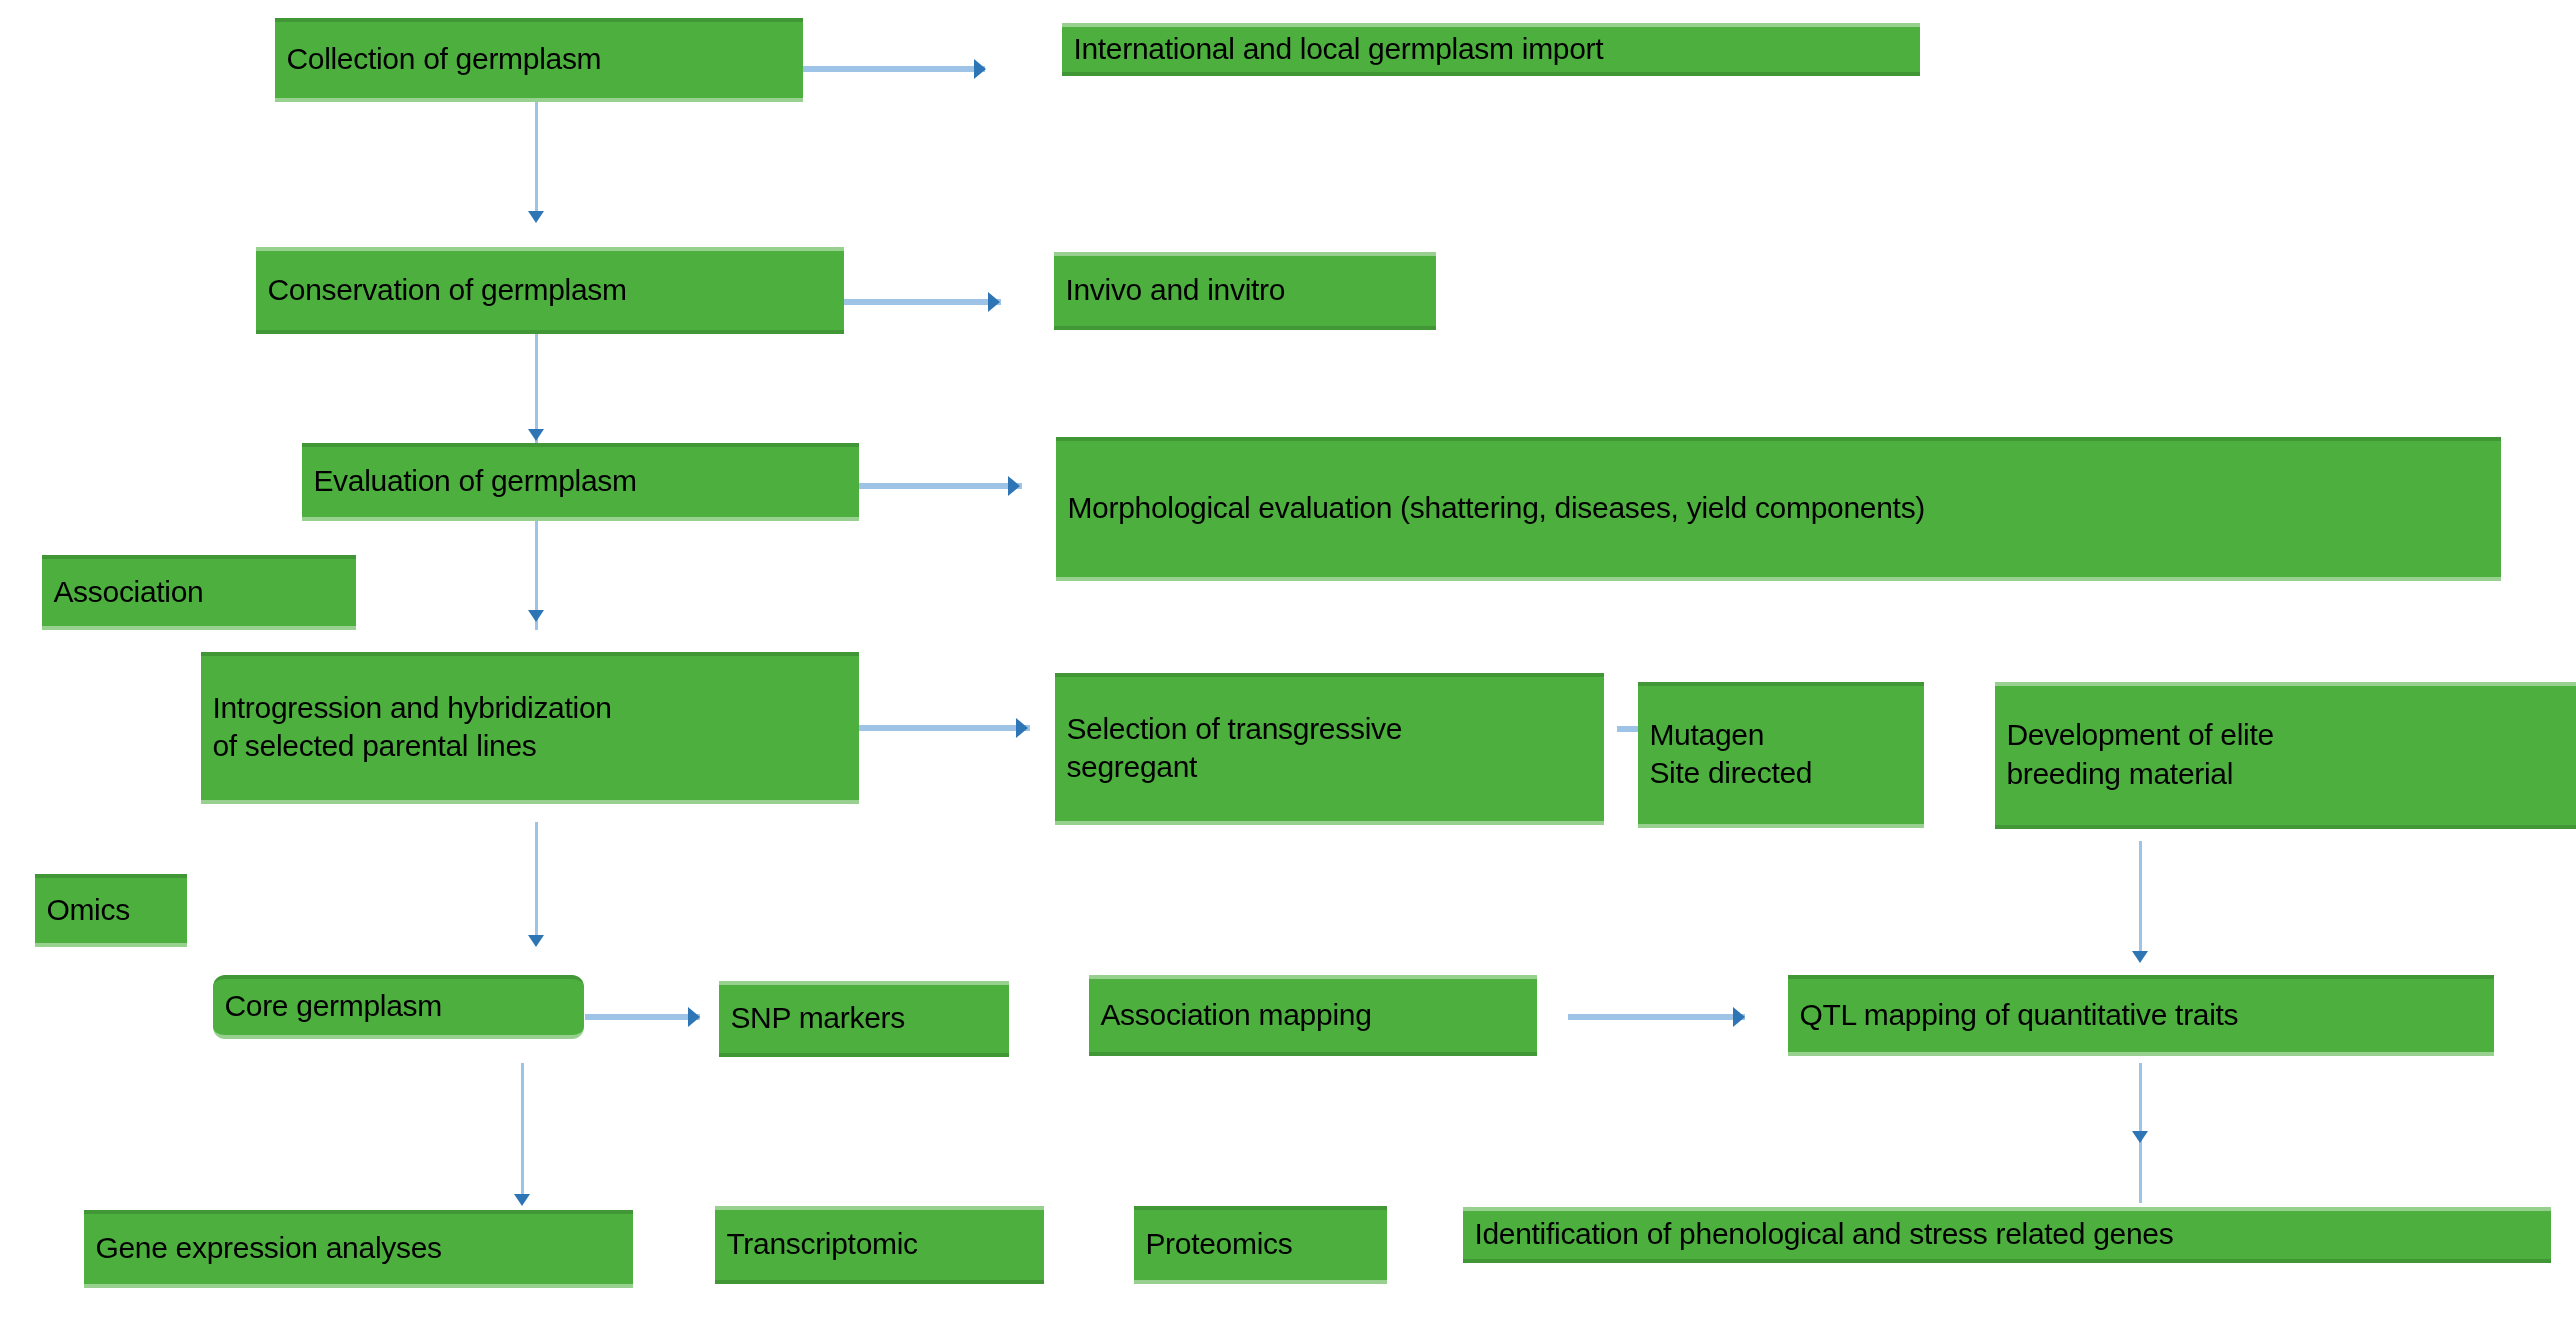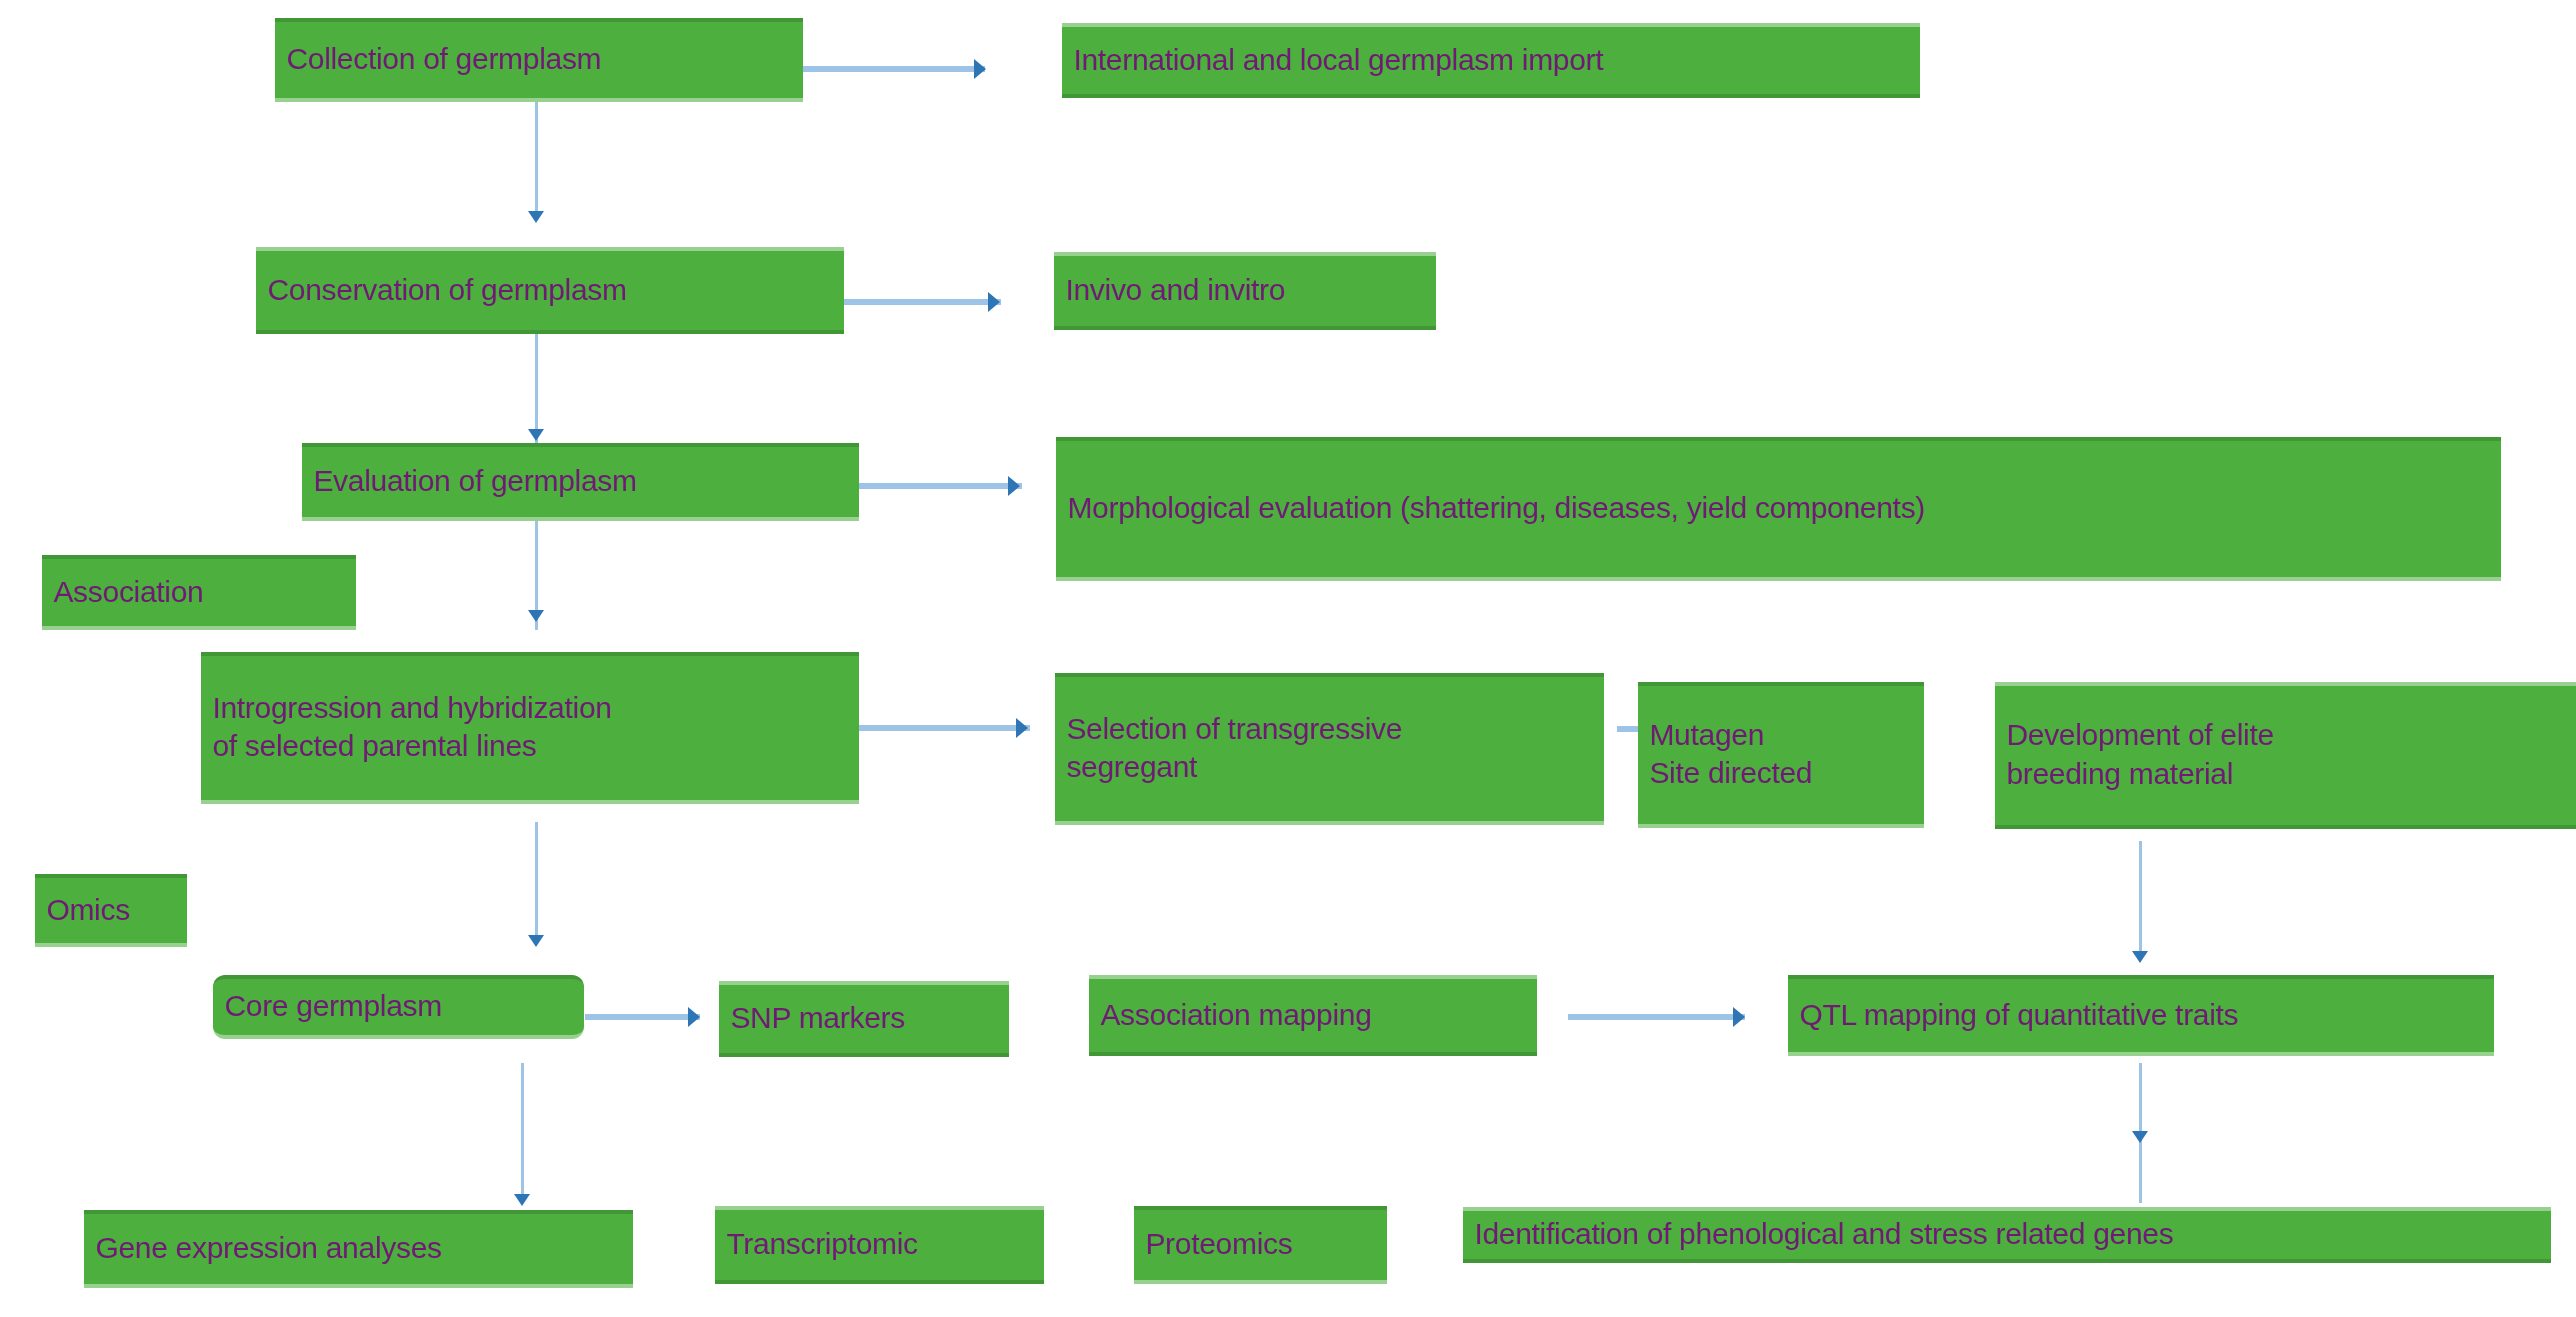--- a/index.html
+++ b/index.html
@@ -14,21 +14,21 @@
     position: relative;
     width: 2576px;
     height: 1317px;
     background: #ffffff;
     overflow: hidden;
   }
   .node {
     position: absolute;
     box-sizing: border-box;
     background: #4caf3e;
-    color: #701a75;
+    color: #000000;
     display: flex;
     flex-direction: column;
     justify-content: center;
     align-items: flex-start;
     font-family: "Liberation Sans", sans-serif;
     font-size: 30px;
     line-height: 1.28;
     letter-spacing: -0.3px;
     padding: 2.5px 11.4px 3.8px 11.4px;
     border-top: 4.4px solid rgba(255,255,255,0.42);
@@ -116,21 +116,21 @@
   <div class="conn-v" style="left:521px; top:1063px; height:140px;"></div>
   <div class="arrow-d" style="left:514px; top:1194px;"></div>
 
   <div class="conn-v" style="left:2139px; top:1063px; height:140px;"></div>
   <div class="arrow-d" style="left:2132px; top:1131px;"></div>
 
   <div class="node dark-top" style="left:275px; top:17.7px; width:528px; height:84px;">
     <span class="line">Collection of germplasm</span>
   </div>
 
-  <div class="node" style="left:1062px; top:23px; width:858px; height:75px;">
+  <div class="node" style="left:1062px; top:23px; width:858px; height:53px;">
     <span class="line">International and local germplasm import</span>
   </div>
 
   <div class="node" style="left:256px; top:247px; width:588px; height:87px;">
     <span class="line">Conservation of germplasm</span>
   </div>
 
   <div class="node" style="left:1054px; top:252px; width:382px; height:78px;">
     <span class="line">Invivo and invitro</span>
   </div>

